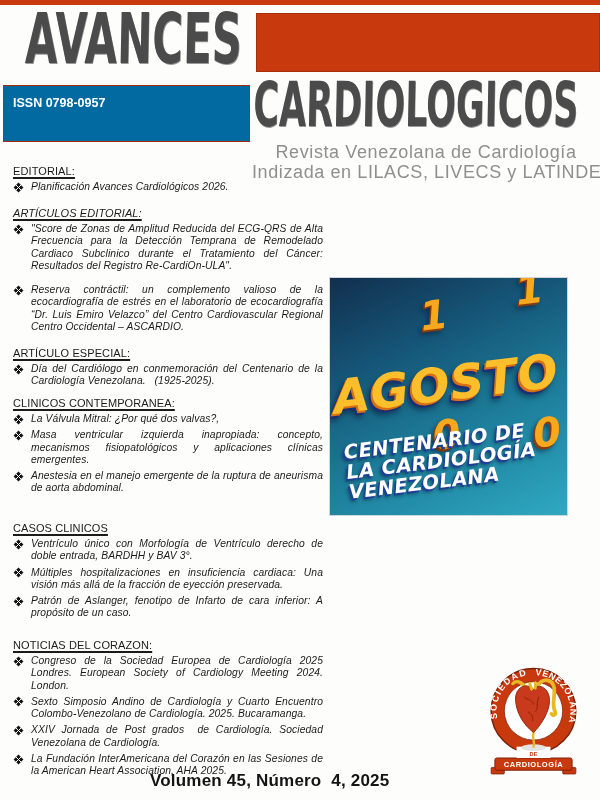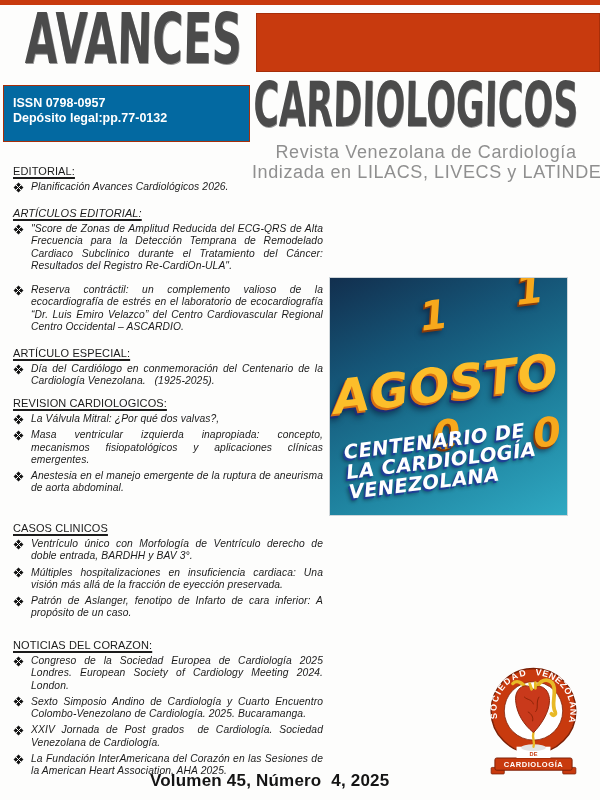--- a/index.html
+++ b/index.html
@@ -82,21 +82,20 @@
 </head>
 <body>
 
 <div class="page">
 
   <div class="top-strip"></div>
   <div class="title title-avances">AVANCES</div>
   <div class="red-block-tr"></div>
   <div class="issn-box">
     <div>ISSN 0798-0957</div>
-    <div>Depósito legal:pp.77-0132</div>
   </div>
   <div class="title title-cardiologicos">CARDIOLOGICOS</div>
   <div class="subtitle">
     <div>Revista Venezolana de Cardiología</div>
     <div>Indizada en LILACS, LIVECS y LATINDEX</div>
   </div>
 
   <div class="toc">
 
     <div class="sec" style="top:164px">
@@ -121,21 +120,21 @@
 
     <div class="sec" style="top:346px">
       <div class="sec-h">ARTÍCULO ESPECIAL:</div>
       <div class="item">
         <span class="bullet"></span>
         <span class="item-text">Día del Cardiólogo en conmemoración del Centenario de la Cardiología Venezolana. &nbsp;&nbsp;(1925-2025).</span>
       </div>
     </div>
 
     <div class="sec" style="top:396px">
-      <div class="sec-h">REVISION CARDIOLOGICOS:</div>
+      <div class="sec-h">CLINICOS CONTEMPORANEA:</div>
       <div class="item">
         <span class="bullet"></span>
         <span class="item-text">La Válvula Mitral: ¿Por qué dos valvas?,</span>
       </div>
       <div class="item">
         <span class="bullet"></span>
         <span class="item-text">Masa ventricular izquierda inapropiada: concepto, mecanismos fisiopatológicos y aplicaciones clínicas emergentes.</span>
       </div>
       <div class="item">
         <span class="bullet"></span>

